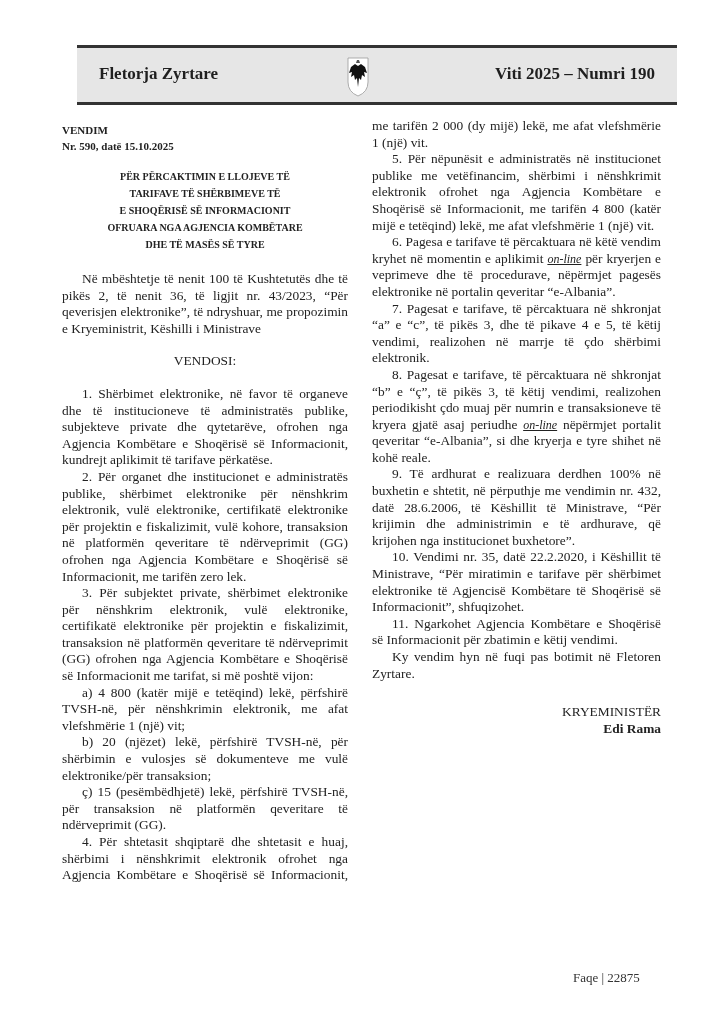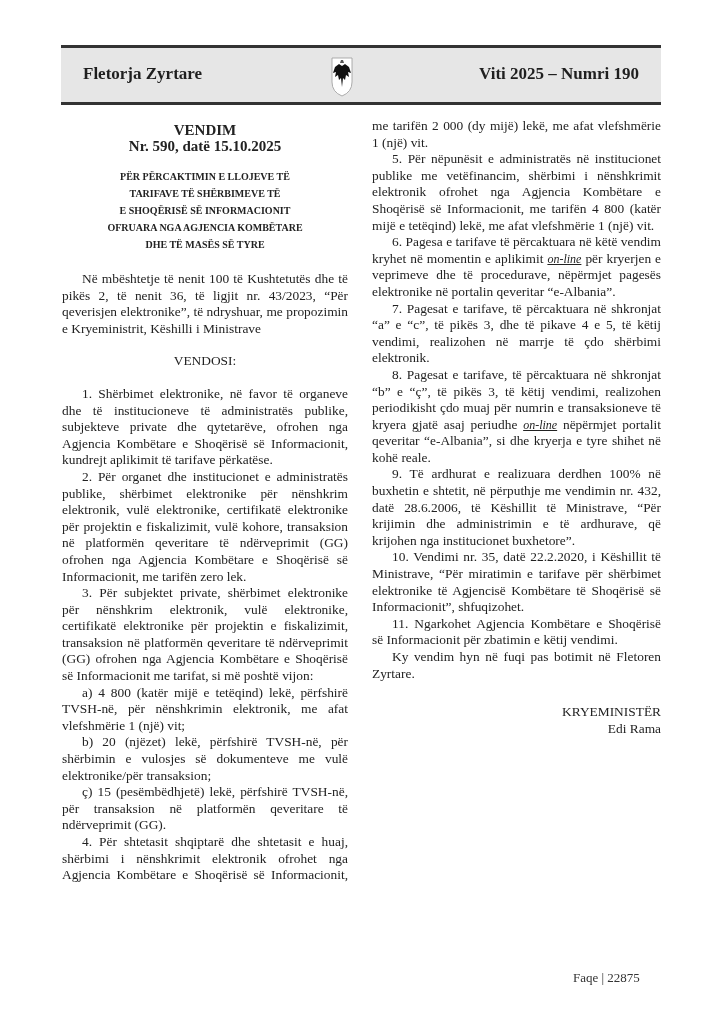--- a/index.html
+++ b/index.html
@@ -1,35 +1,35 @@
 <!DOCTYPE html>
 <html><head>
 <meta charset="utf-8">
 <style>
   html, body { margin: 0; padding: 0; background: #ffffff; }
   body { width: 702px; height: 1024px; position: relative; overflow: hidden;
          font-family: "Liberation Serif", "DejaVu Serif", serif; color: #222; }
-  .header { position: absolute; left: 61px; top: 45px; width: 600px; height: 60px;
+  .header { position: absolute; left: 77px; top: 45px; width: 600px; height: 60px;
             background: #e6e6e6; border-top: 3px solid #333; border-bottom: 3px solid #333;
             box-sizing: border-box; }
   .header .title-left { position: absolute; left: 22px; top: 16px; font-size: 17px; font-weight: bold; color: #1f1f1f; }
   .header .title-right { position: absolute; right: 22px; top: 16px; font-size: 17px; font-weight: bold; color: #1f1f1f; }
   .header .emblem { position: absolute; left: 269px; top: 6px; width: 24px; height: 44px; }
   .col { position: absolute; top: 118px; font-size: 13.4px; line-height: 16.6px; text-align: justify; }
   .col.left { left: 62px; width: 286px; }
   .col.right { left: 372px; width: 289px; }
   p { margin: 0; }
   .indent { text-indent: 20px; }
   .subindent { text-indent: 20px; }
-  .heading1 { font-weight: bold; text-align: center; font-size: 15px; line-height: 16px; margin-top: 4px; }
+  .heading1 { font-weight: bold; text-align: left; font-size: 11px; line-height: 16px; margin-top: 4px; }
   .title-block { font-weight: bold; text-align: center; font-size: 10px; line-height: 17px; margin-top: 14px; }
   .preamble { margin-top: 18px; }
   .vendosi { text-align: center; margin-top: 16px; margin-bottom: 16px; }
   .signature { text-align: right; margin-top: 22px; }
-  .signature .name { font-weight: normal; }
+  .signature .name { font-weight: bold; }
   .page-num { position: absolute; left: 573px; top: 970px; font-size: 13px; color: #333; }
   em { font-style: italic; font-size: 12px; text-decoration: underline; }
 </style>
 </head>
 <body>
 
 <div class="header">
   <span class="title-left">Fletorja Zyrtare</span>
   <span class="emblem">
     <svg width="24" height="44" viewBox="0 0 24 44">

